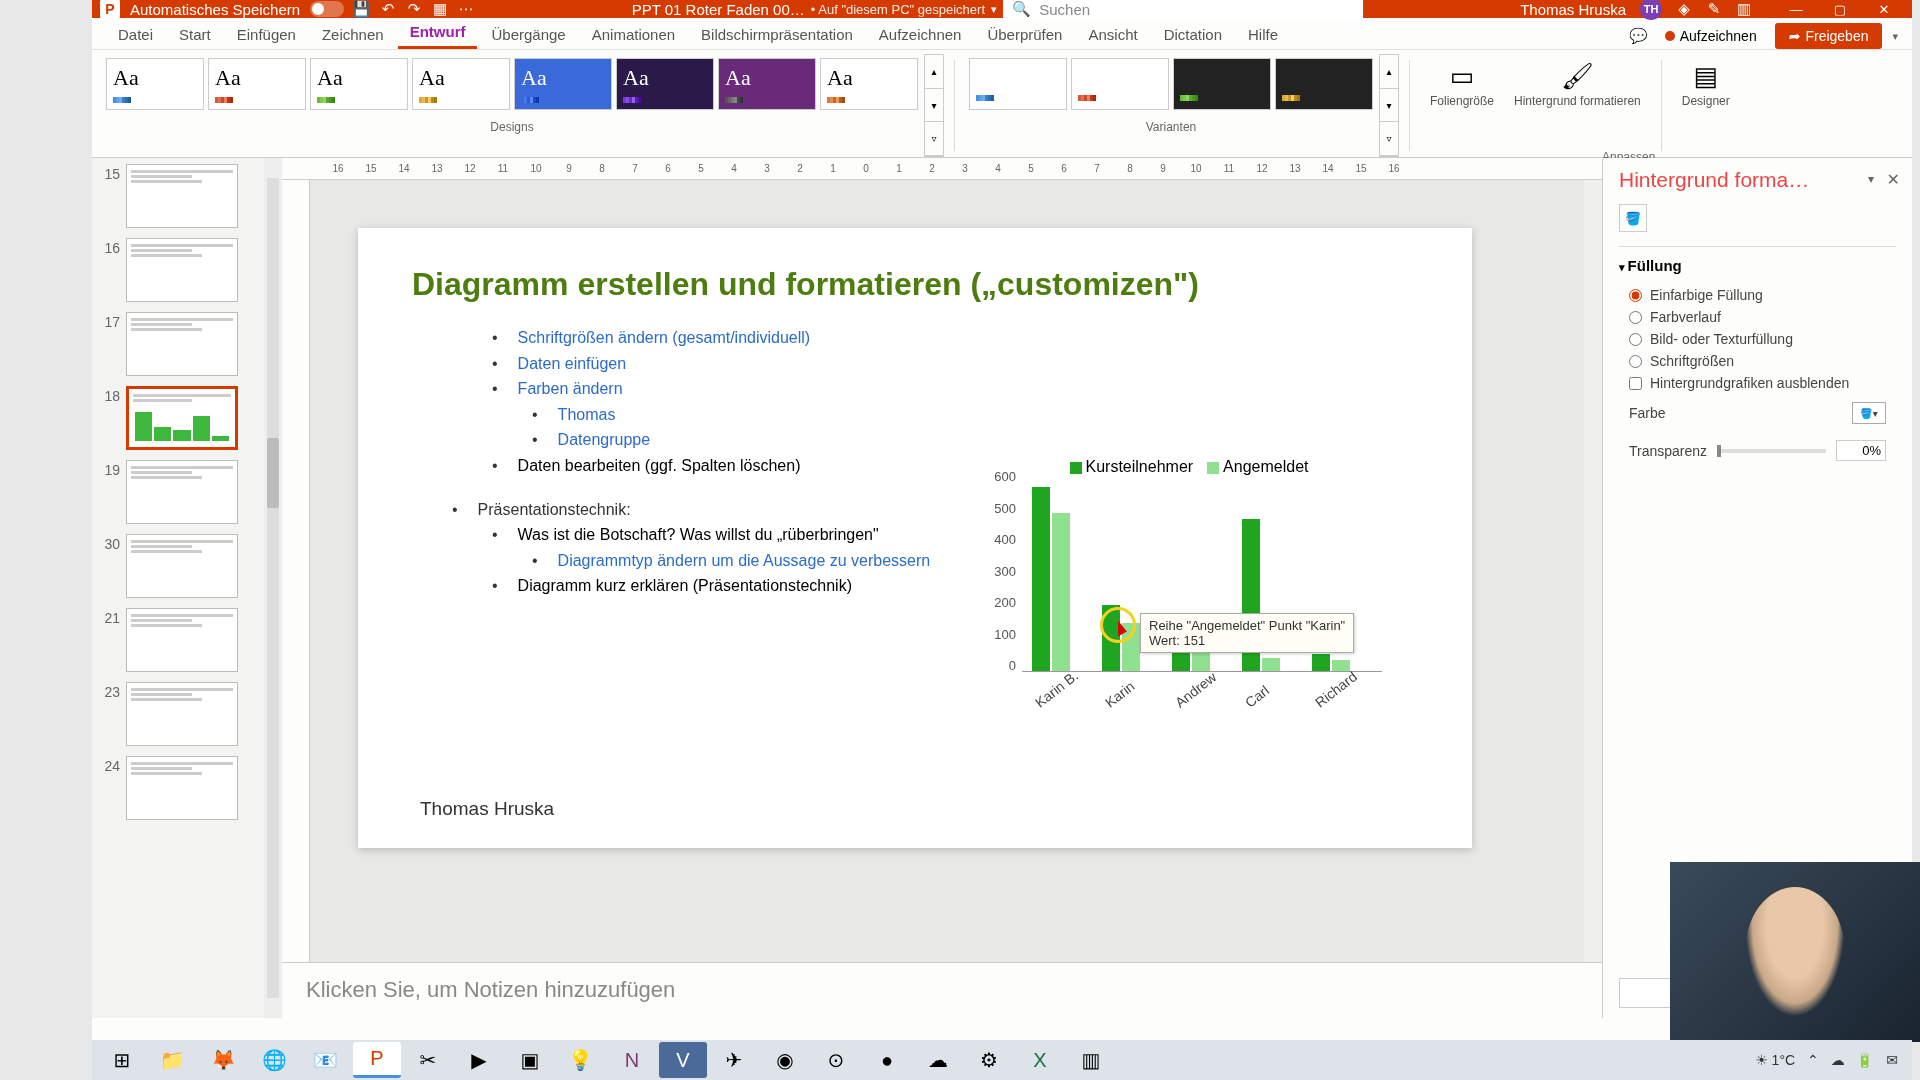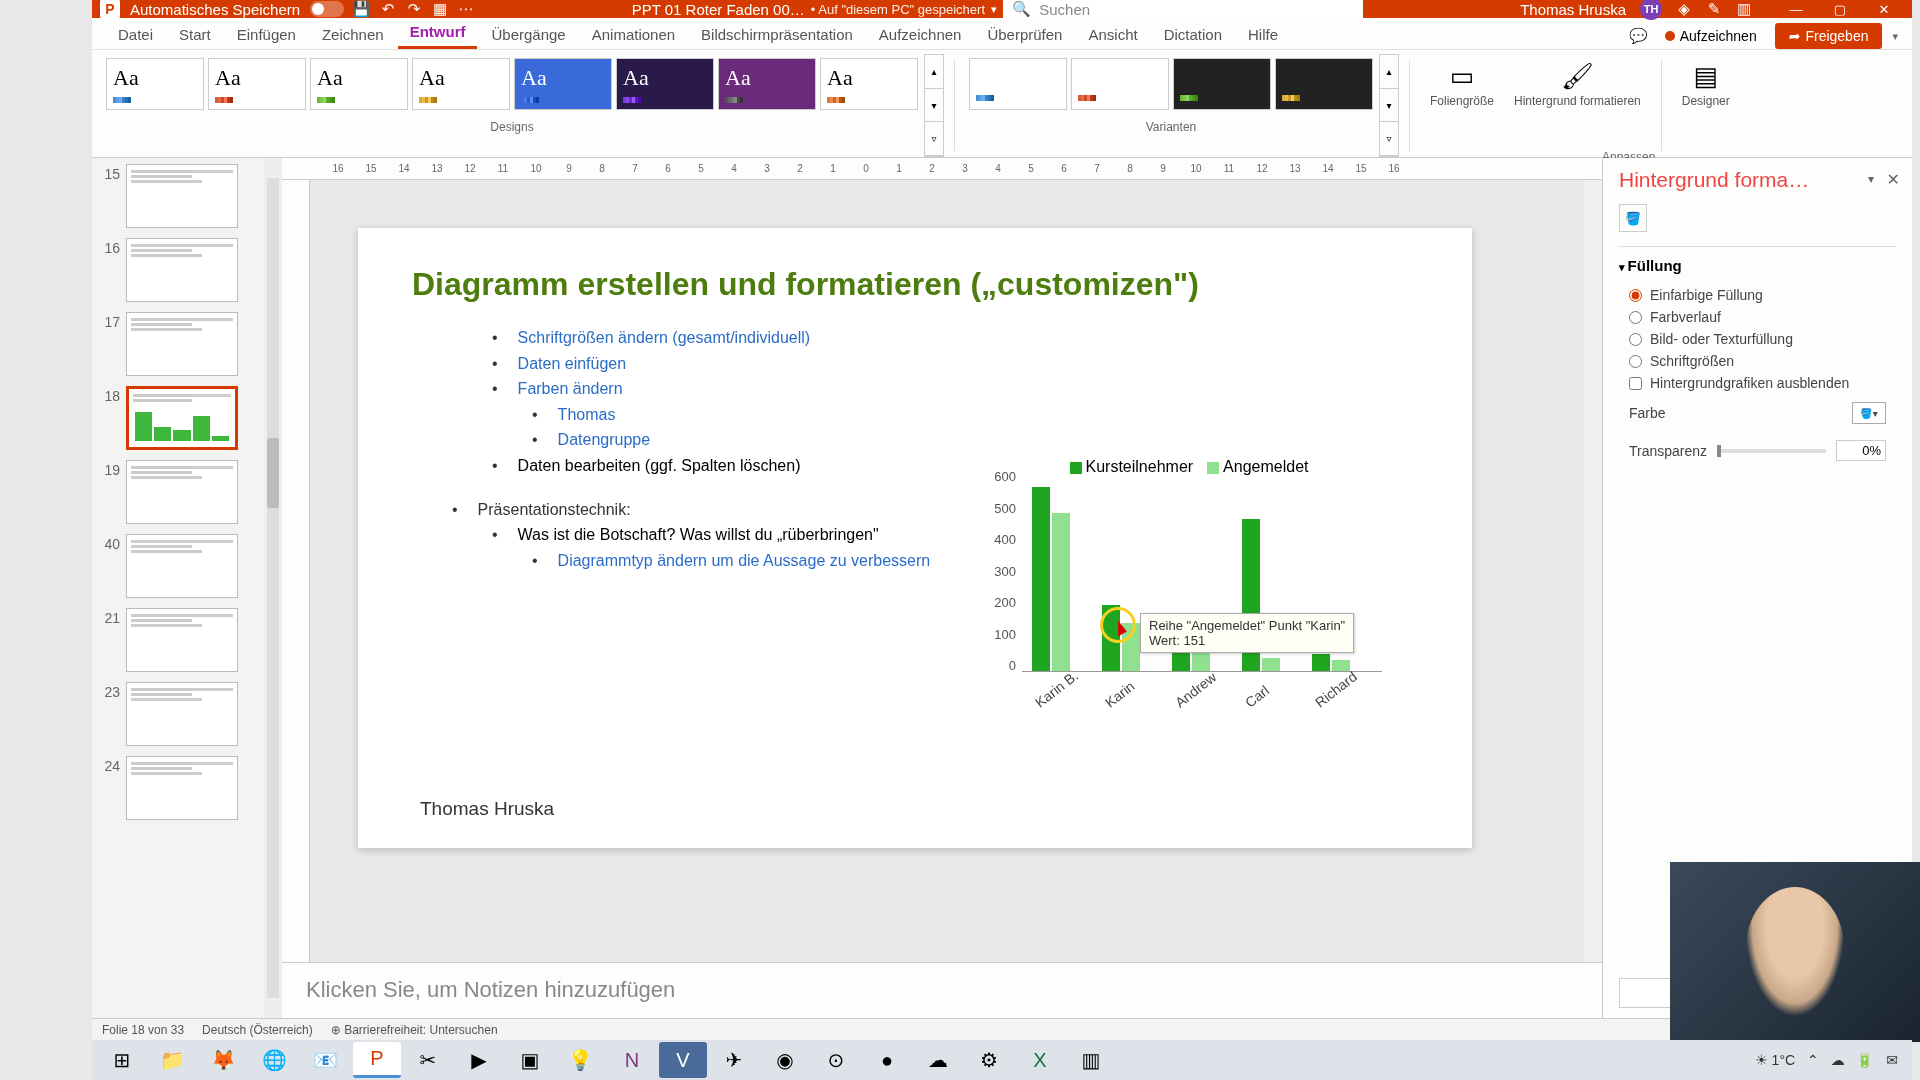--- a/index.html
+++ b/index.html
@@ -400,21 +400,21 @@
           <div class="thumb-num">19</div>
           <div class="thumb-slide">
             <div class="mini-thumb">
               <div class="mline"></div>
               <div class="mline" style="width:60%"></div>
               <div class="mline" style="width:70%"></div>
             </div>
           </div>
         </div>
         <div class="thumb-row">
-          <div class="thumb-num">40</div>
+          <div class="thumb-num">30</div>
           <div class="thumb-slide">
             <div class="mini-thumb">
               <div class="mline"></div>
               <div class="mline" style="width:60%"></div>
               <div class="mline" style="width:70%"></div>
             </div>
           </div>
         </div>
         <div class="thumb-row">
           <div class="thumb-num">21</div>
@@ -496,20 +496,21 @@
             <ul id="bullets">
                 <li class="b2 link">Schriftgrößen ändern (gesamt/individuell)</li>
                 <li class="b2 link">Daten einfügen</li>
                 <li class="b2 link">Farben ändern</li>
                 <li class="b3 link">Thomas</li>
                 <li class="b3 link">Datengruppe</li>
                 <li class="b2">Daten bearbeiten (ggf. Spalten löschen)</li>
                 <li class="b1" style="margin-top: 18px;">Präsentationstechnik:</li>
                 <li class="b2">Was ist die Botschaft? Was willst du „rüberbringen"</li>
                 <li class="b3 link">Diagrammtyp ändern um die Aussage zu verbessern</li>
+                <li class="b2">Diagramm kurz erklären (Präsentationstechnik)</li>
               </ul>
             <div class="author">Thomas Hruska</div>
 
             <div class="chart">
               <div class="chart-legend" id="chart-legend"><span class="lg-sq" style="background:#1fa51f"></span><span>Kursteilnehmer</span><span class="lg-sq" style="background:#8fe08f"></span><span>Angemeldet</span></div>
               <div class="chart-plot">
                 <div class="y-axis" id="y-axis">
                     <div style="bottom: 0%; transform: translateY(50%);">0</div>
                     <div style="bottom: 16.6667%; transform: translateY(50%);">100</div>
                     <div style="bottom: 33.3333%; transform: translateY(50%);">200</div>
@@ -600,32 +601,20 @@
         <div class="fp-row">
           <span>Transparenz</span>
           <div class="fp-slider"></div>
           <input class="fp-pct" value="0%" style="">
         </div>
       </div>
       <div class="fp-applyall">Auf alle</div>
     </div>
   </div>
 
-  <div class="statusbar">
-    <span>Folie 18 von 33</span>
-    <span>Deutsch (Österreich)</span>
-    <span>⊕ <span>Barrierefreiheit: Untersuchen</span></span>
-    <div class="right">
-      <span>📝 <span>Notizen</span></span>
-      <span class="view-btn"></span>
-      <span class="view-btn"></span>
-      <span class="view-btn"></span>
-      <span class="view-btn"></span>
-    </div>
-  </div>
 </div>
 
 <div class="webcam">
     <div class="face"></div>
   </div>
 
 <div class="taskbar">
   <div class="task-btn">⊞</div>
   <div class="task-btn">📁</div>
   <div class="task-btn">🦊</div>

